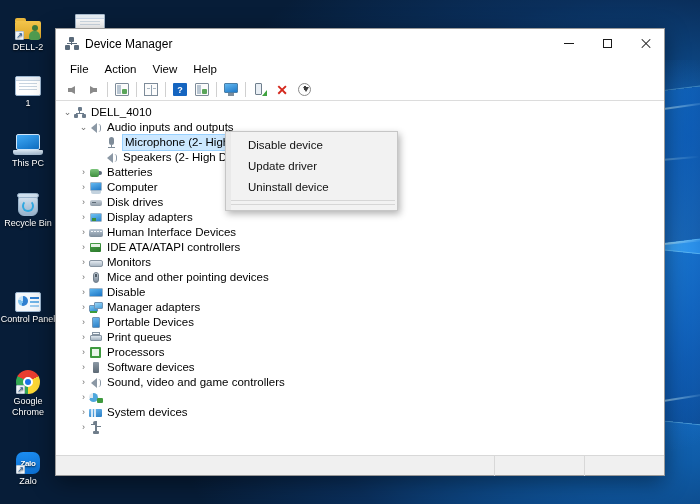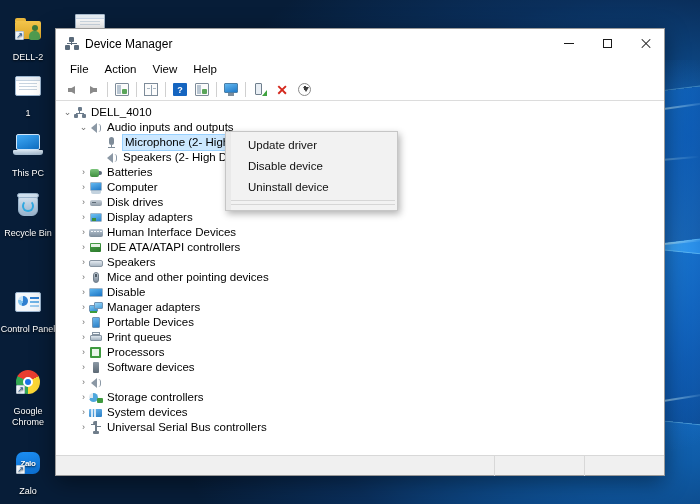--- a/index.html
+++ b/index.html
@@ -53,21 +53,21 @@
     left: 0px;
     text-align: center;
     color: #fff;
     font-size: 9px;
     line-height: 11px;
     text-shadow: 0 1px 2px rgba(0,0,0,.85);
     cursor: default;
     user-select: none;
   }
   .dicon .gbox { height: 34px; display: flex; align-items: flex-end; justify-content: center; }
-  .dicon .lbl { display: block; margin-top: 12px; }
+  .dicon .lbl { display: block; margin-top: 2px; }
 
   
   .ic { position: relative; display: inline-block; }
   .ic-folder { width: 26px; height: 22px; }
   .ic-folder .tab { position:absolute; left:0; top:0; width:11px; height:4px; background:#e8b63c; border-radius:2px 2px 0 0; }
   .ic-folder .body { position:absolute; left:0; top:3px; width:26px; height:18px; background:linear-gradient(180deg,#f3c54b,#dca526); border-radius:2px; }
   .ic-folder .person { position:absolute; right:1px; bottom:0px; width:11px; height:15px; }
   .ic-folder .person .head { position:absolute; left:3px; top:0; width:6px; height:6px; border-radius:50%; background:#3d7a3d; }
   .ic-folder .person .bod { position:absolute; left:0px; top:6px; width:11px; height:9px; border-radius:5px 5px 2px 2px; background:#4f9b4f; }
 
@@ -613,21 +613,21 @@
             </span>
             <span class="rlabel">IDE ATA/ATAPI controllers</span>
           </div>
           <div class="row" style="padding-left: 22px;">
             <span class="chev">›</span>
             <span class="ricon">
               <span class="gi gi-key">
                 <i class="k"></i>
               </span>
             </span>
-            <span class="rlabel">Speakers</span>
+            <span class="rlabel">Monitors</span>
           </div>
           <div class="row" style="padding-left: 22px;">
             <span class="chev">›</span>
             <span class="ricon">
               <span class="gi gi-mouse">
                 <i class="m"></i>
                 <i class="w"></i>
               </span>
             </span>
             <span class="rlabel">Mice and other pointing devices</span>
@@ -690,30 +690,30 @@
             <span class="rlabel">Software devices</span>
           </div>
           <div class="row" style="padding-left: 22px;">
             <span class="chev">›</span>
             <span class="ricon">
               <span class="gi gi-spk">
                 <i class="cone"></i>
                 <i class="w1"></i>
               </span>
             </span>
+            <span class="rlabel">Sound, video and game controllers</span>
           </div>
           <div class="row" style="padding-left: 22px;">
             <span class="chev">›</span>
             <span class="ricon">
               <span class="gi gi-stor">
                 <i class="c"></i>
                 <i class="g"></i>
               </span>
             </span>
-            <span class="rlabel">Storage controllers</span>
           </div>
           <div class="row" style="padding-left: 22px;">
             <span class="chev">›</span>
             <span class="ricon">
               <span class="gi gi-sys">
                 <i class="f"></i>
                 <i class="b1"></i>
                 <i class="b2"></i>
               </span>
             </span>
@@ -723,34 +723,33 @@
             <span class="chev">›</span>
             <span class="ricon">
               <span class="gi gi-usb">
                 <i class="dt"></i>
                 <i class="s"></i>
                 <i class="l"></i>
                 <i class="r"></i>
                 <i class="h"></i>
               </span>
             </span>
-            <span class="rlabel">Universal Serial Bus controllers</span>
           </div>
         </div>
     </div>
 
     <div class="statusbar">
       <div class="sb-cell sb-main"></div>
       <div class="sb-cell sb-a"></div>
       <div class="sb-cell sb-b"></div>
     </div>
   </div>
 
   <div id="ctxmenu">
     <div id="ctx-items">
+        <div class="ctx-item">Disable device</div>
         <div class="ctx-item">Update driver</div>
-        <div class="ctx-item">Disable device</div>
         <div class="ctx-item">Uninstall device</div>
         <div class="ctx-sep"></div>
         <div class="ctx-sep"></div>
       </div>
   </div>
 </div>
 
 </body></html>

